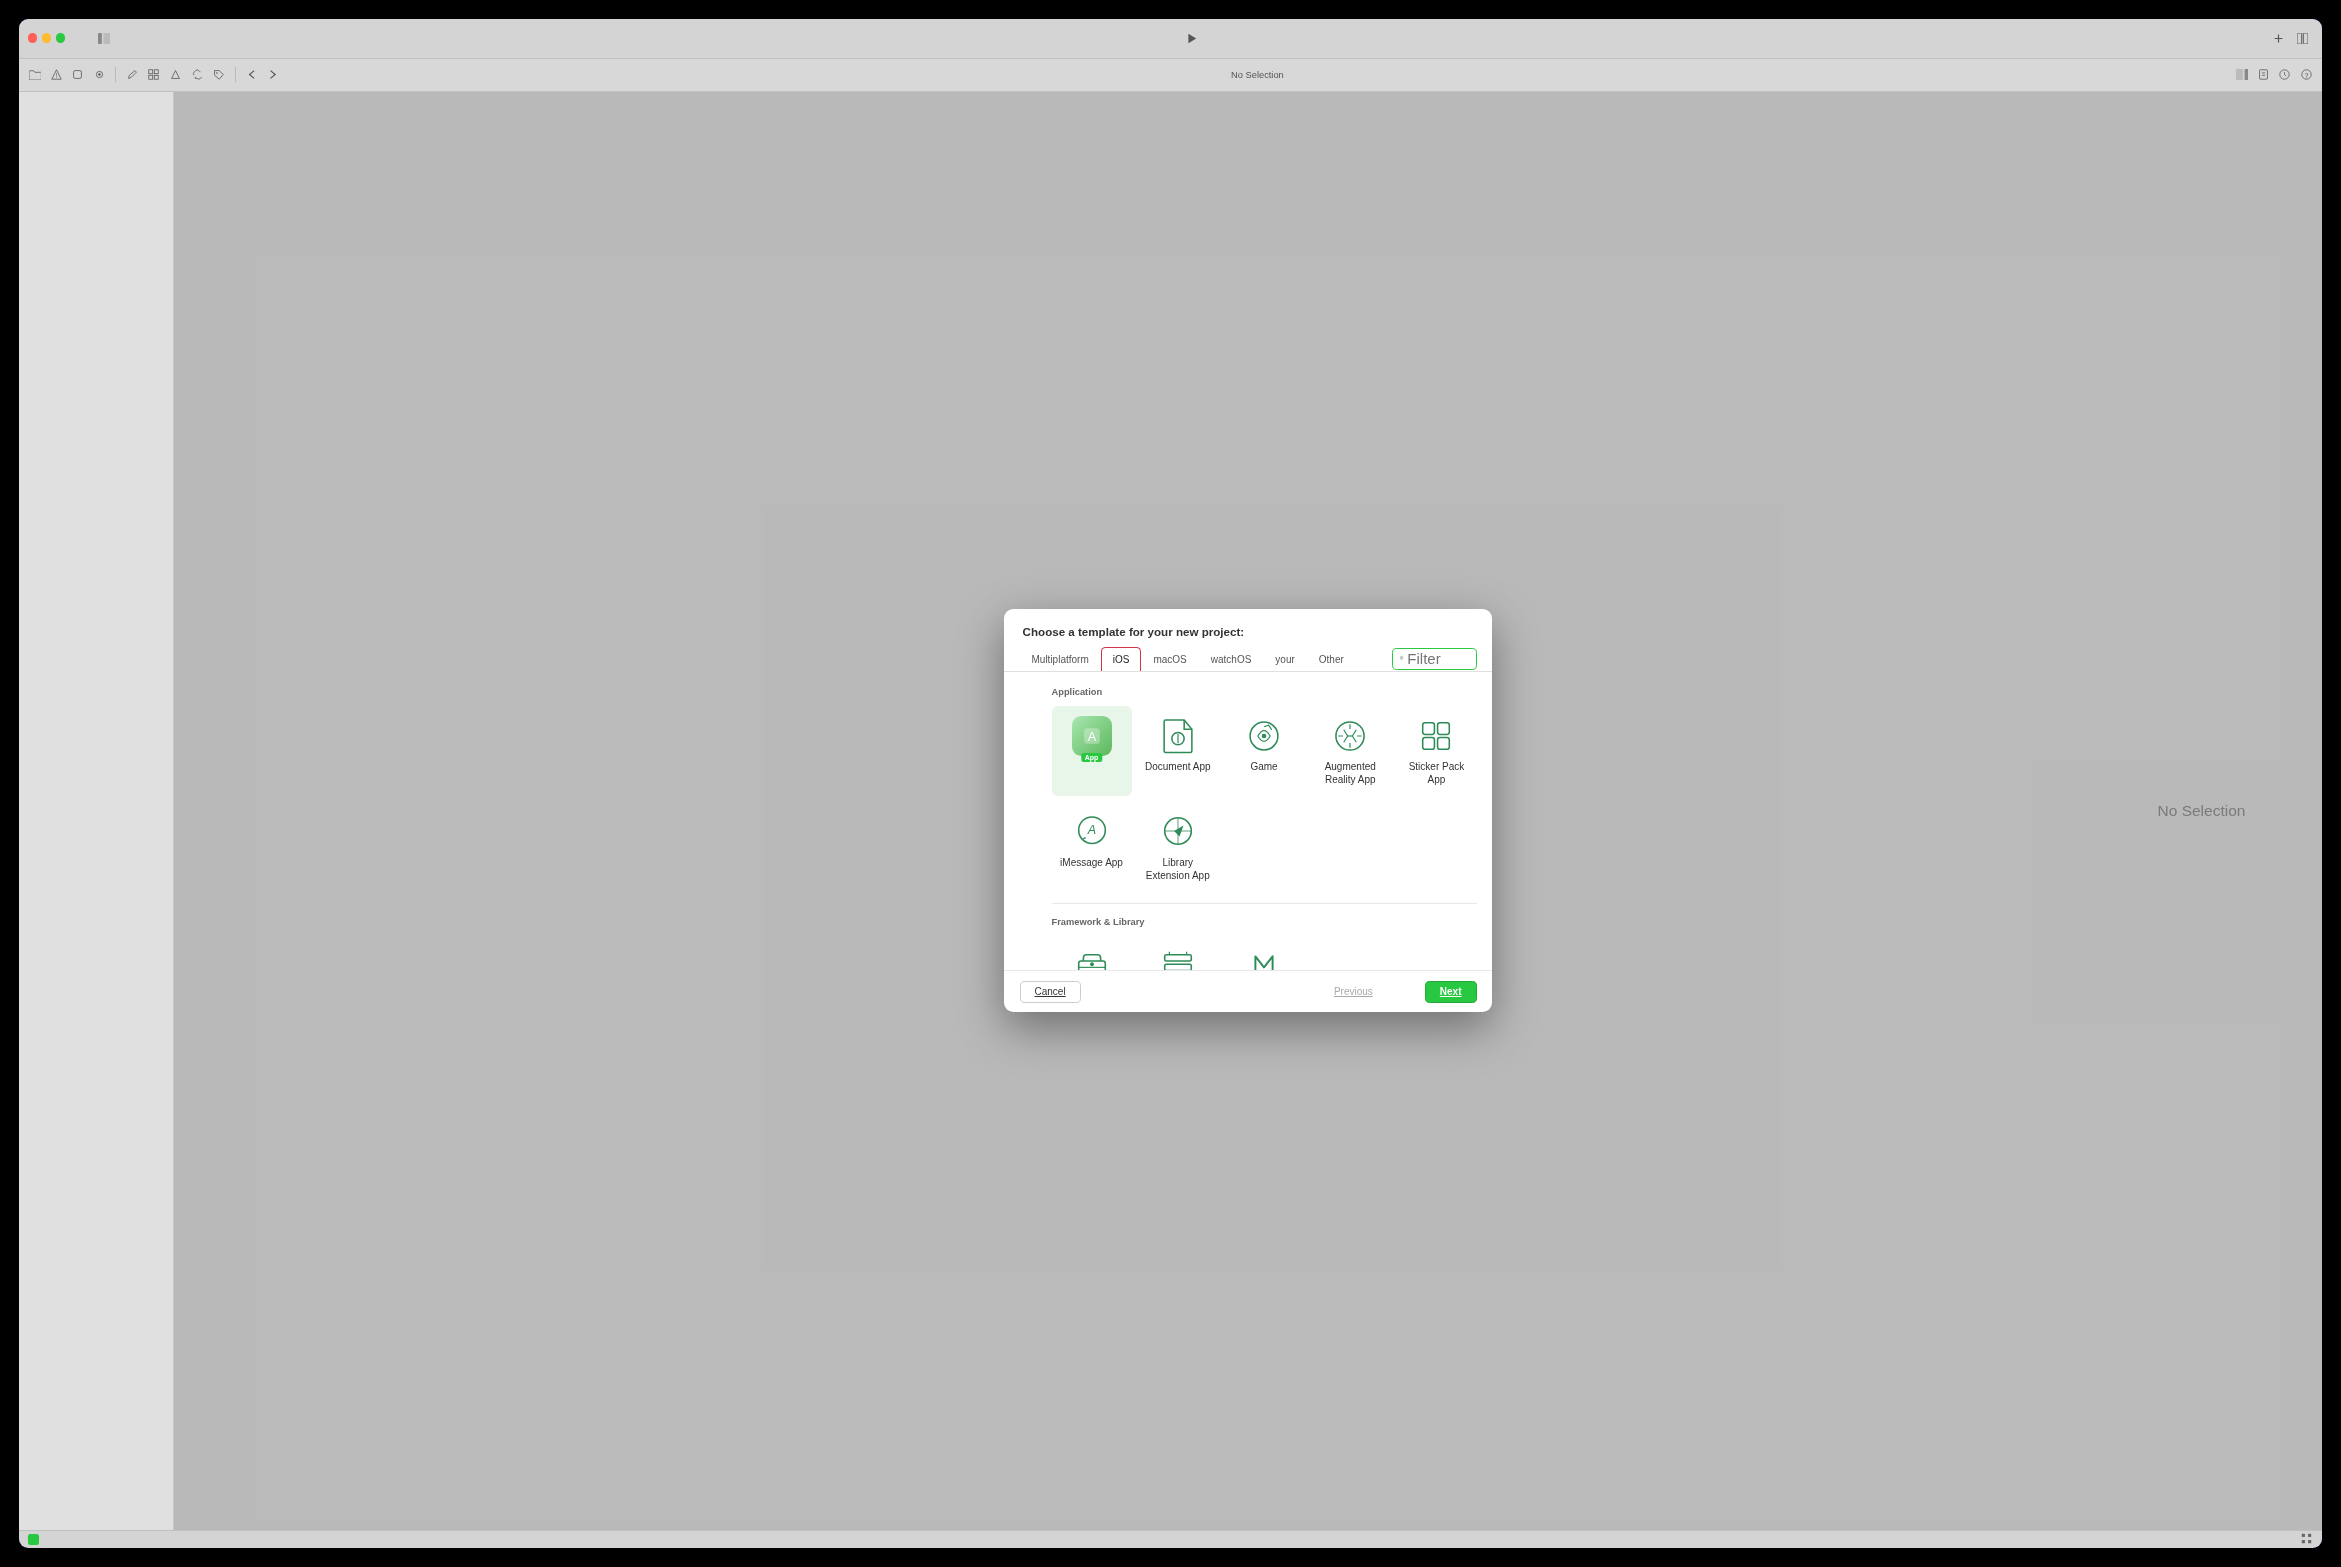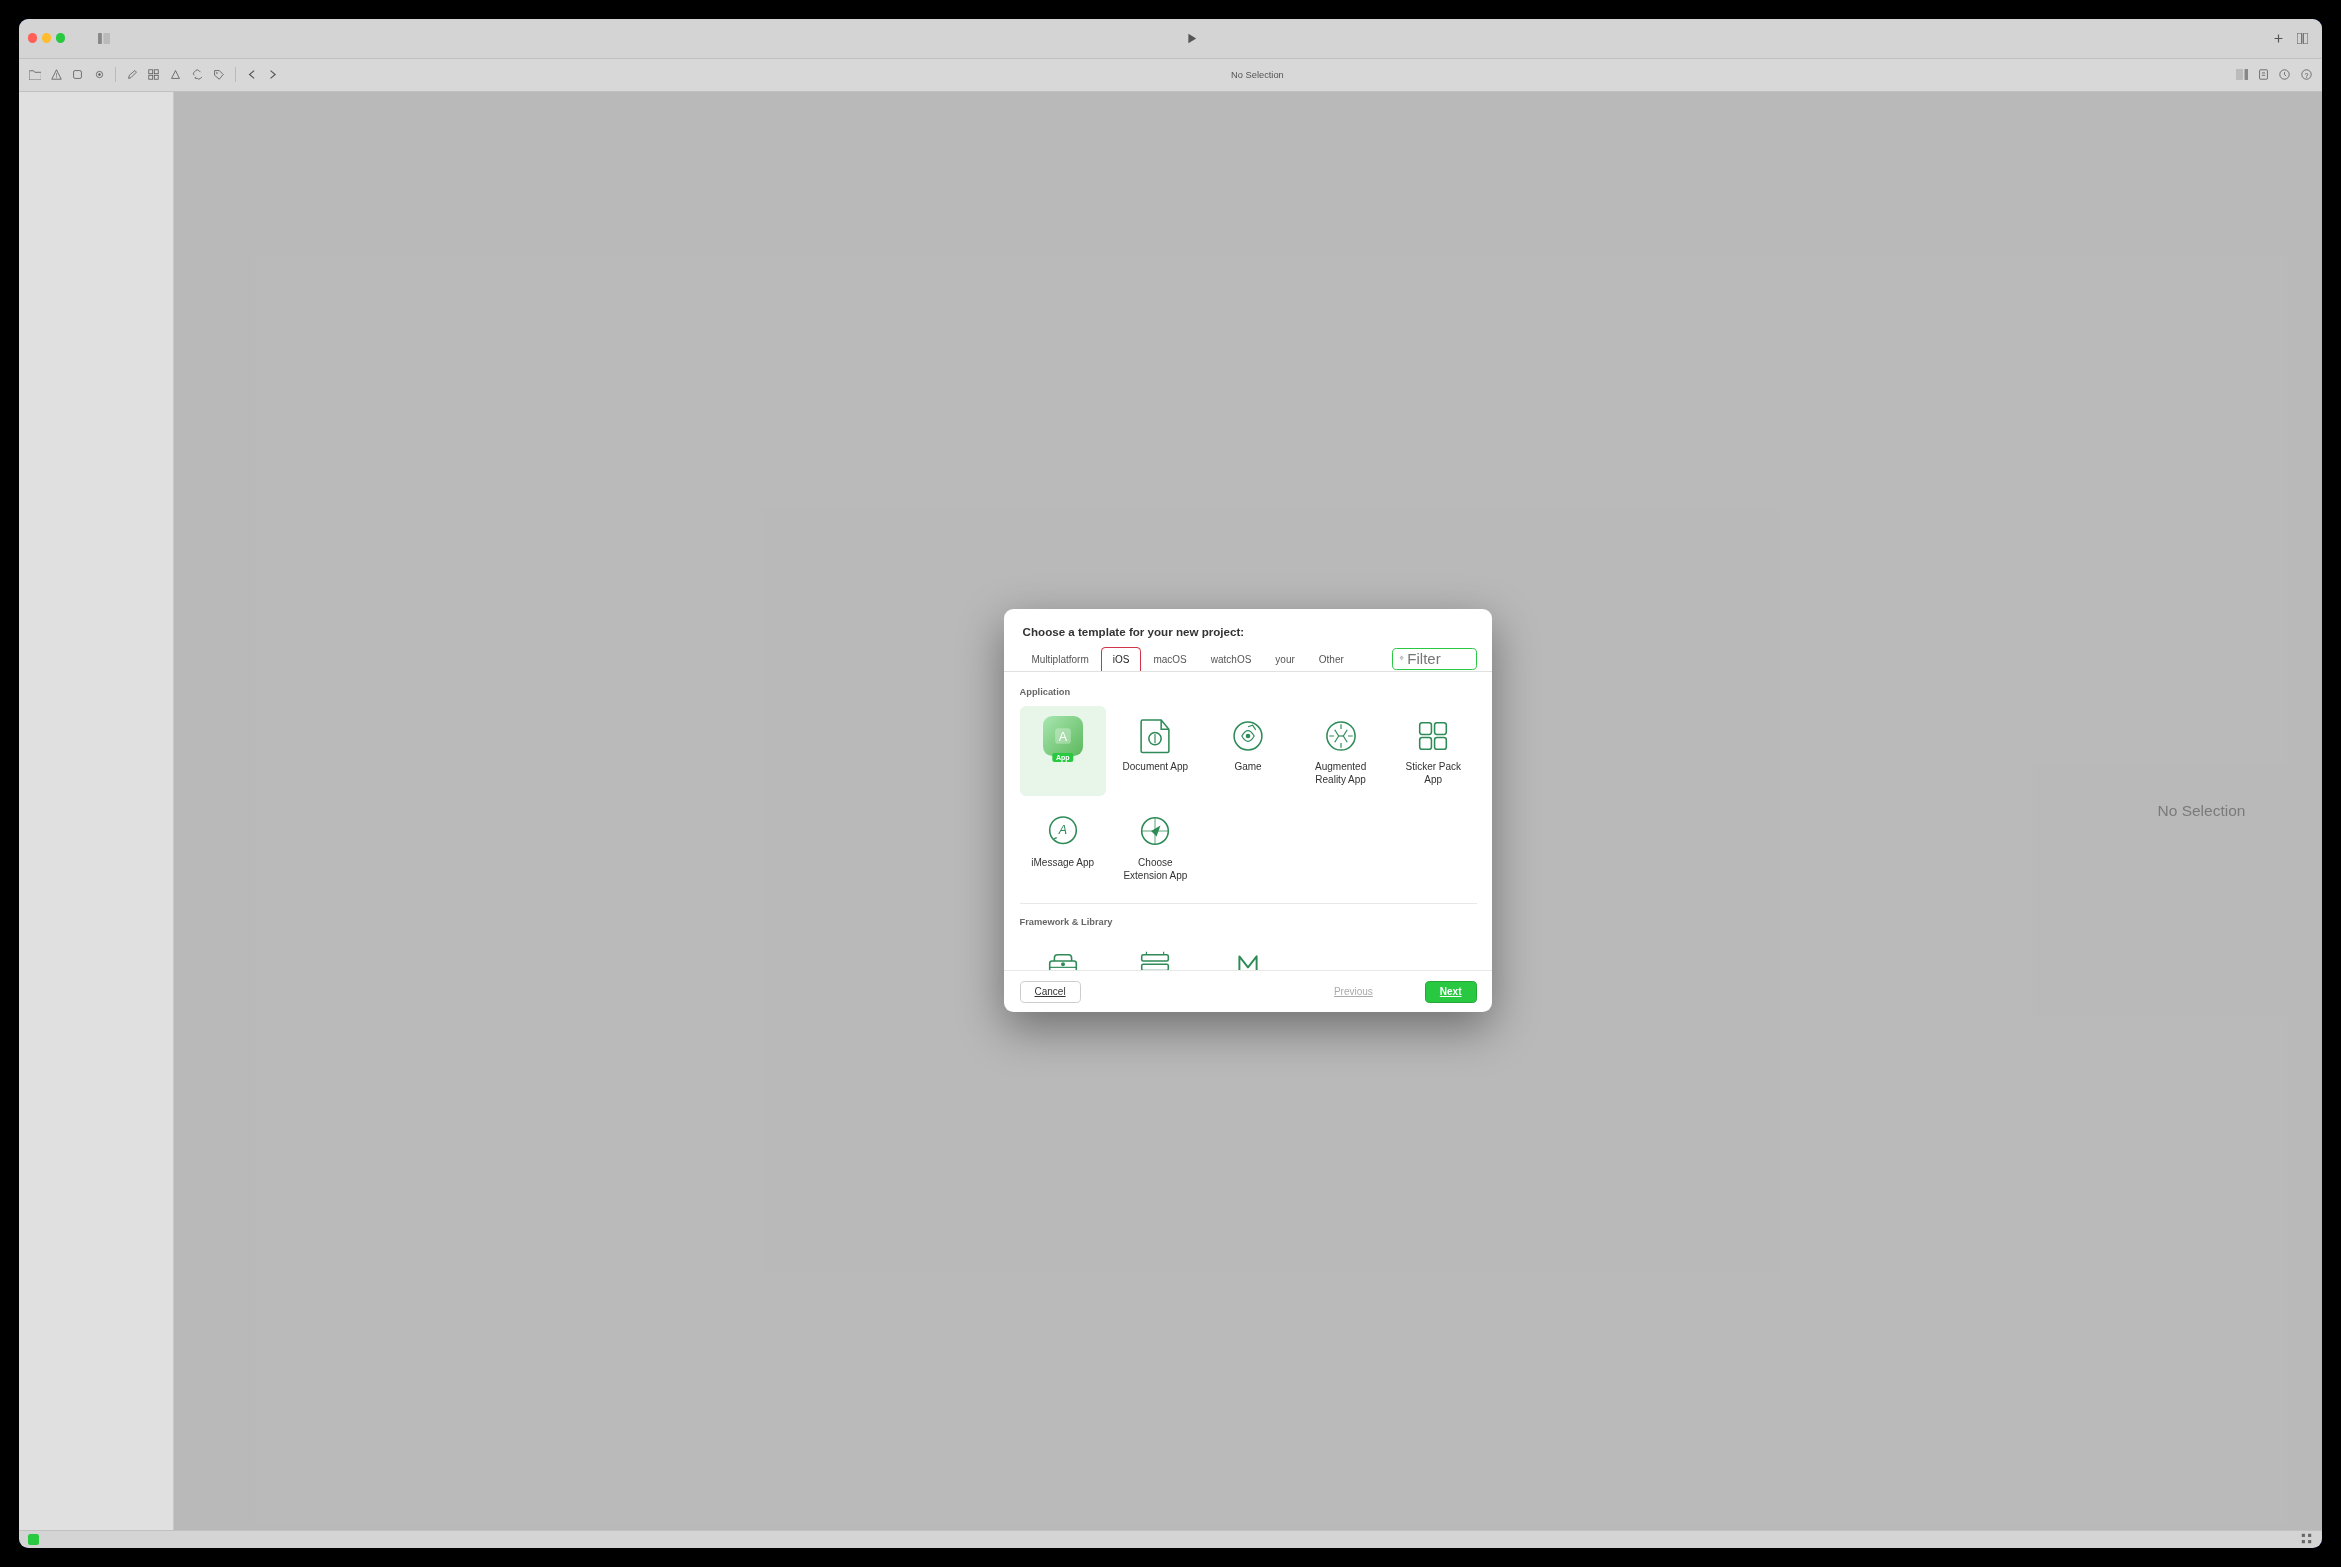--- a/index.html
+++ b/index.html
@@ -268,20 +268,21 @@
       color: #333;
       width: 62px;
       background: transparent;
     }
 
     
     .modal-body {
       flex: 1;
       overflow-y: auto;
       padding: 12.4px 15.5px;
+      margin-left: 32px;
     }
 
     .section-title {
       font-size: 9.3px;
       font-weight: 600;
       color: #666;
       margin-bottom: 9.3px;
       margin-top: 3.1px;
     }
 
@@ -662,21 +663,21 @@
 
               <div class="template-item">
                 <div class="template-icon">
                   <svg width="36" height="36" viewBox="0 0 46 46" fill="none">
                     <circle cx="23" cy="23" r="17" fill="none" stroke="#2e8b57" stroke-width="2"></circle>
                     <line x1="23" y1="6" x2="23" y2="40" stroke="#2e8b57" stroke-width="1"></line>
                     <line x1="6" y1="23" x2="40" y2="23" stroke="#2e8b57" stroke-width="1"></line>
                     <path d="M30 16 L18 23 L25 30 Z" fill="#2e8b57"></path>
                   </svg>
                 </div>
-                <div class="template-label">Choose Extension App</div>
+                <div class="template-label">Library Extension App</div>
               </div>
 
             </div>
 
             <div class="section-divider"></div>
 
             <div class="section-title">Framework &amp; Library</div>
             <div class="template-grid">
 
               <div class="template-item">

